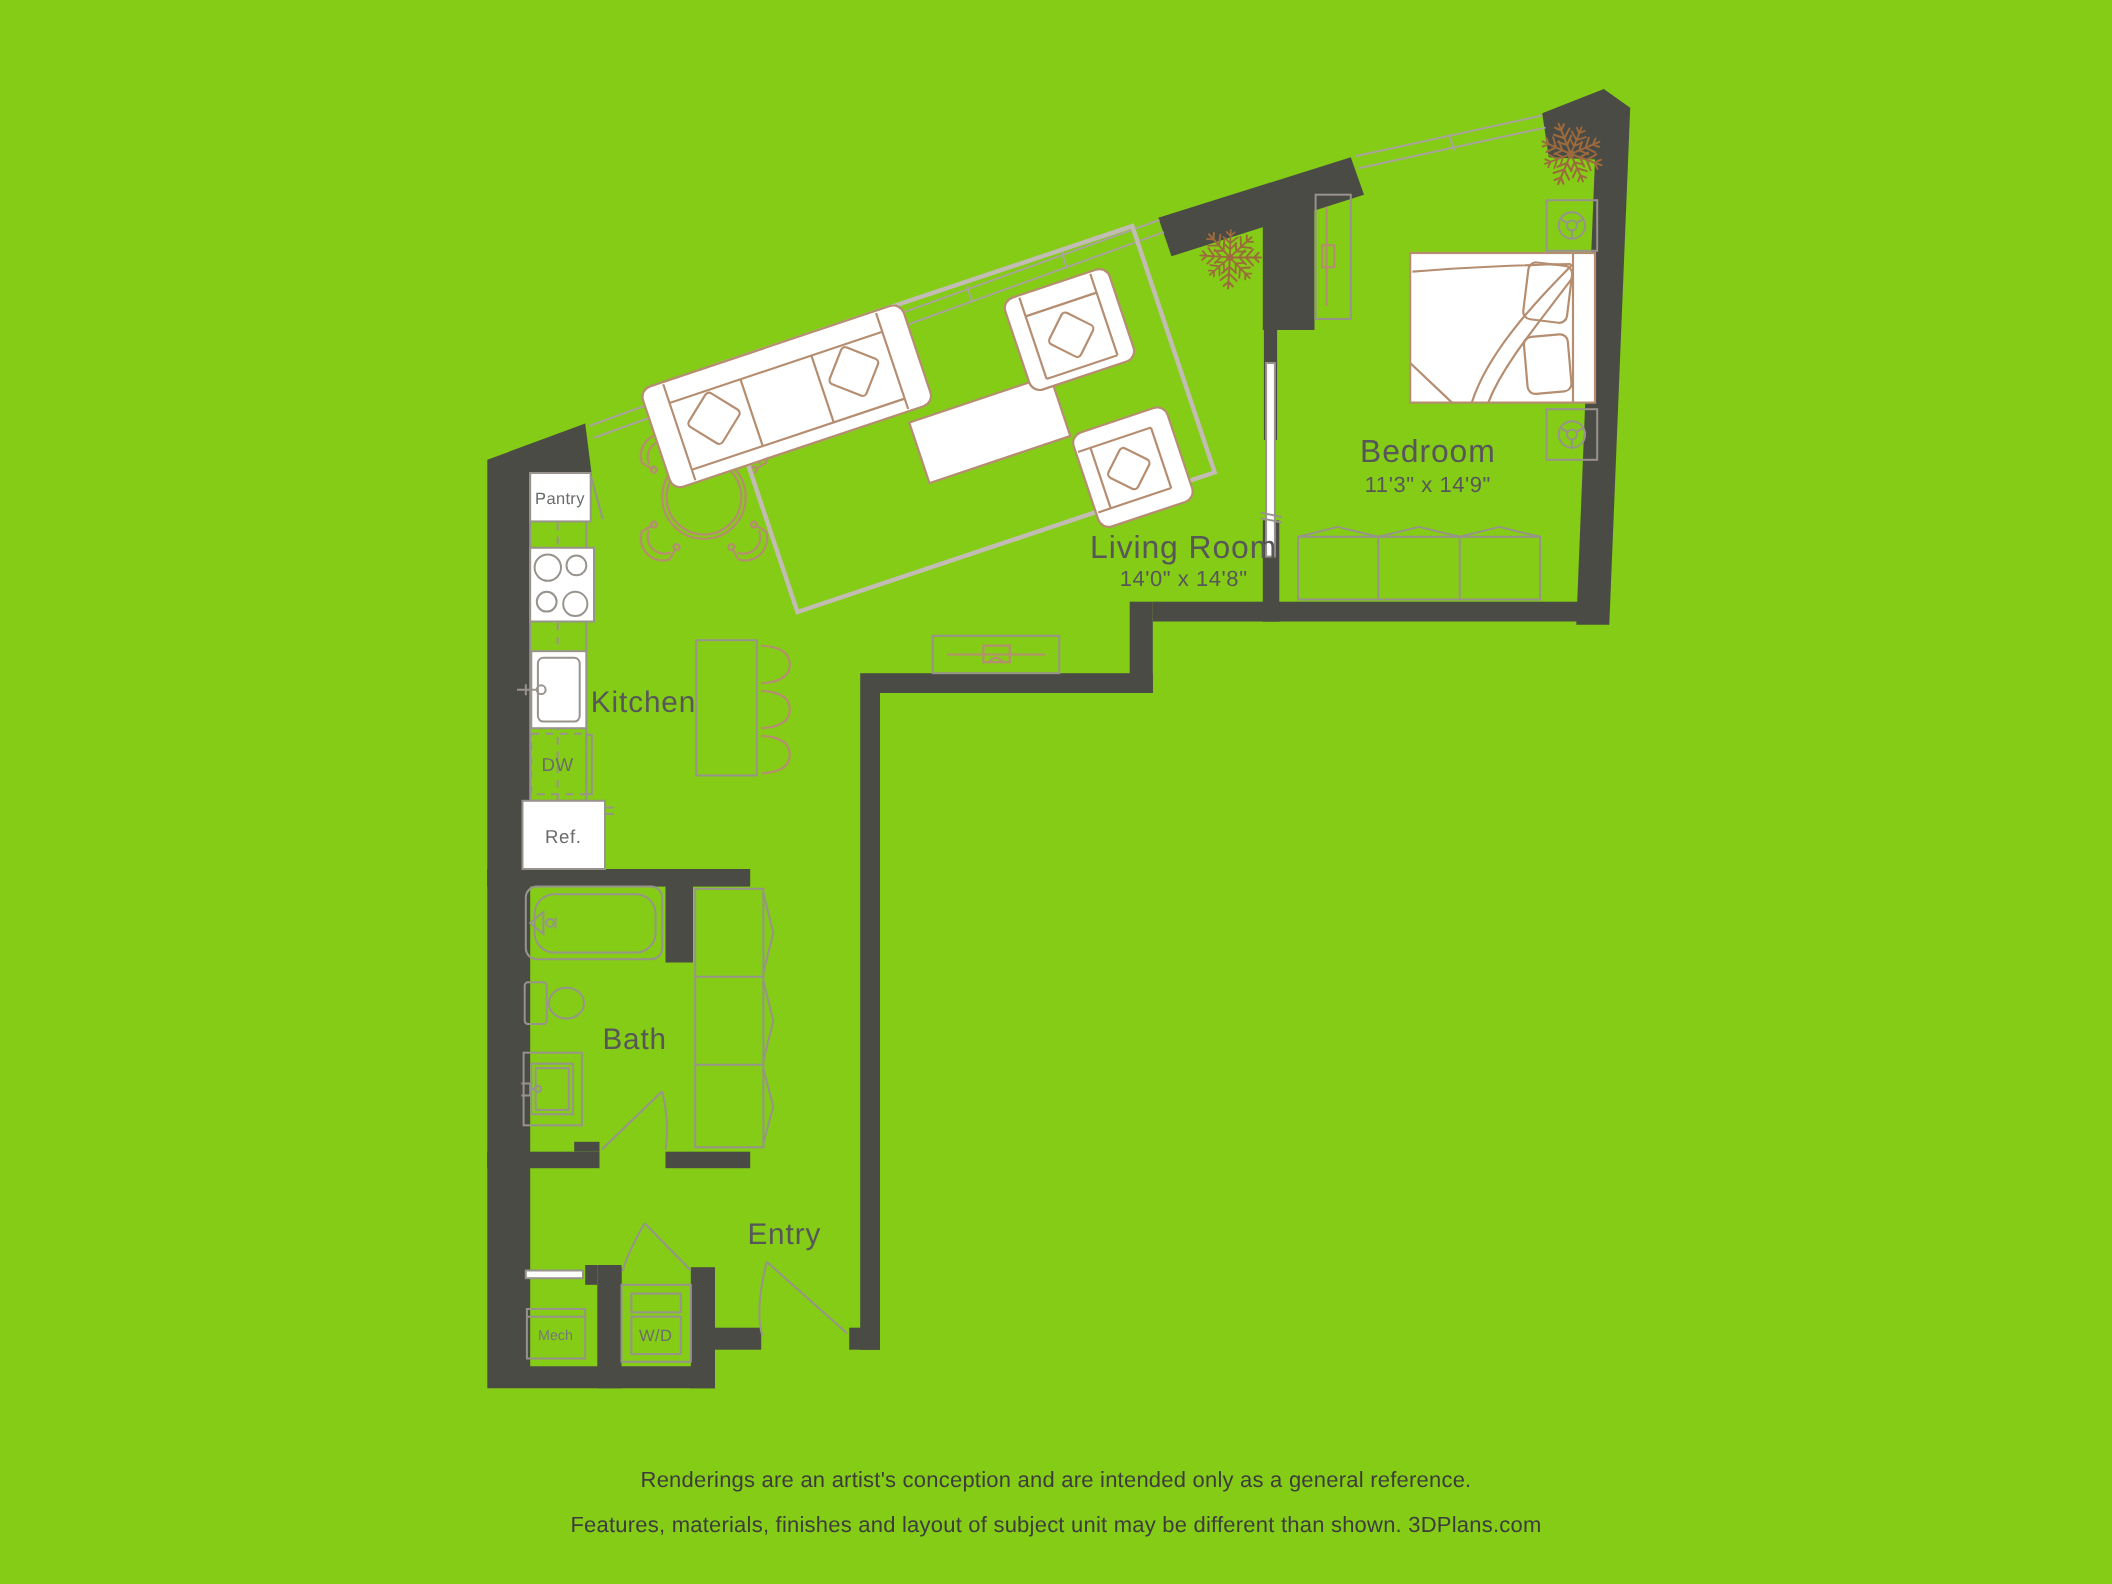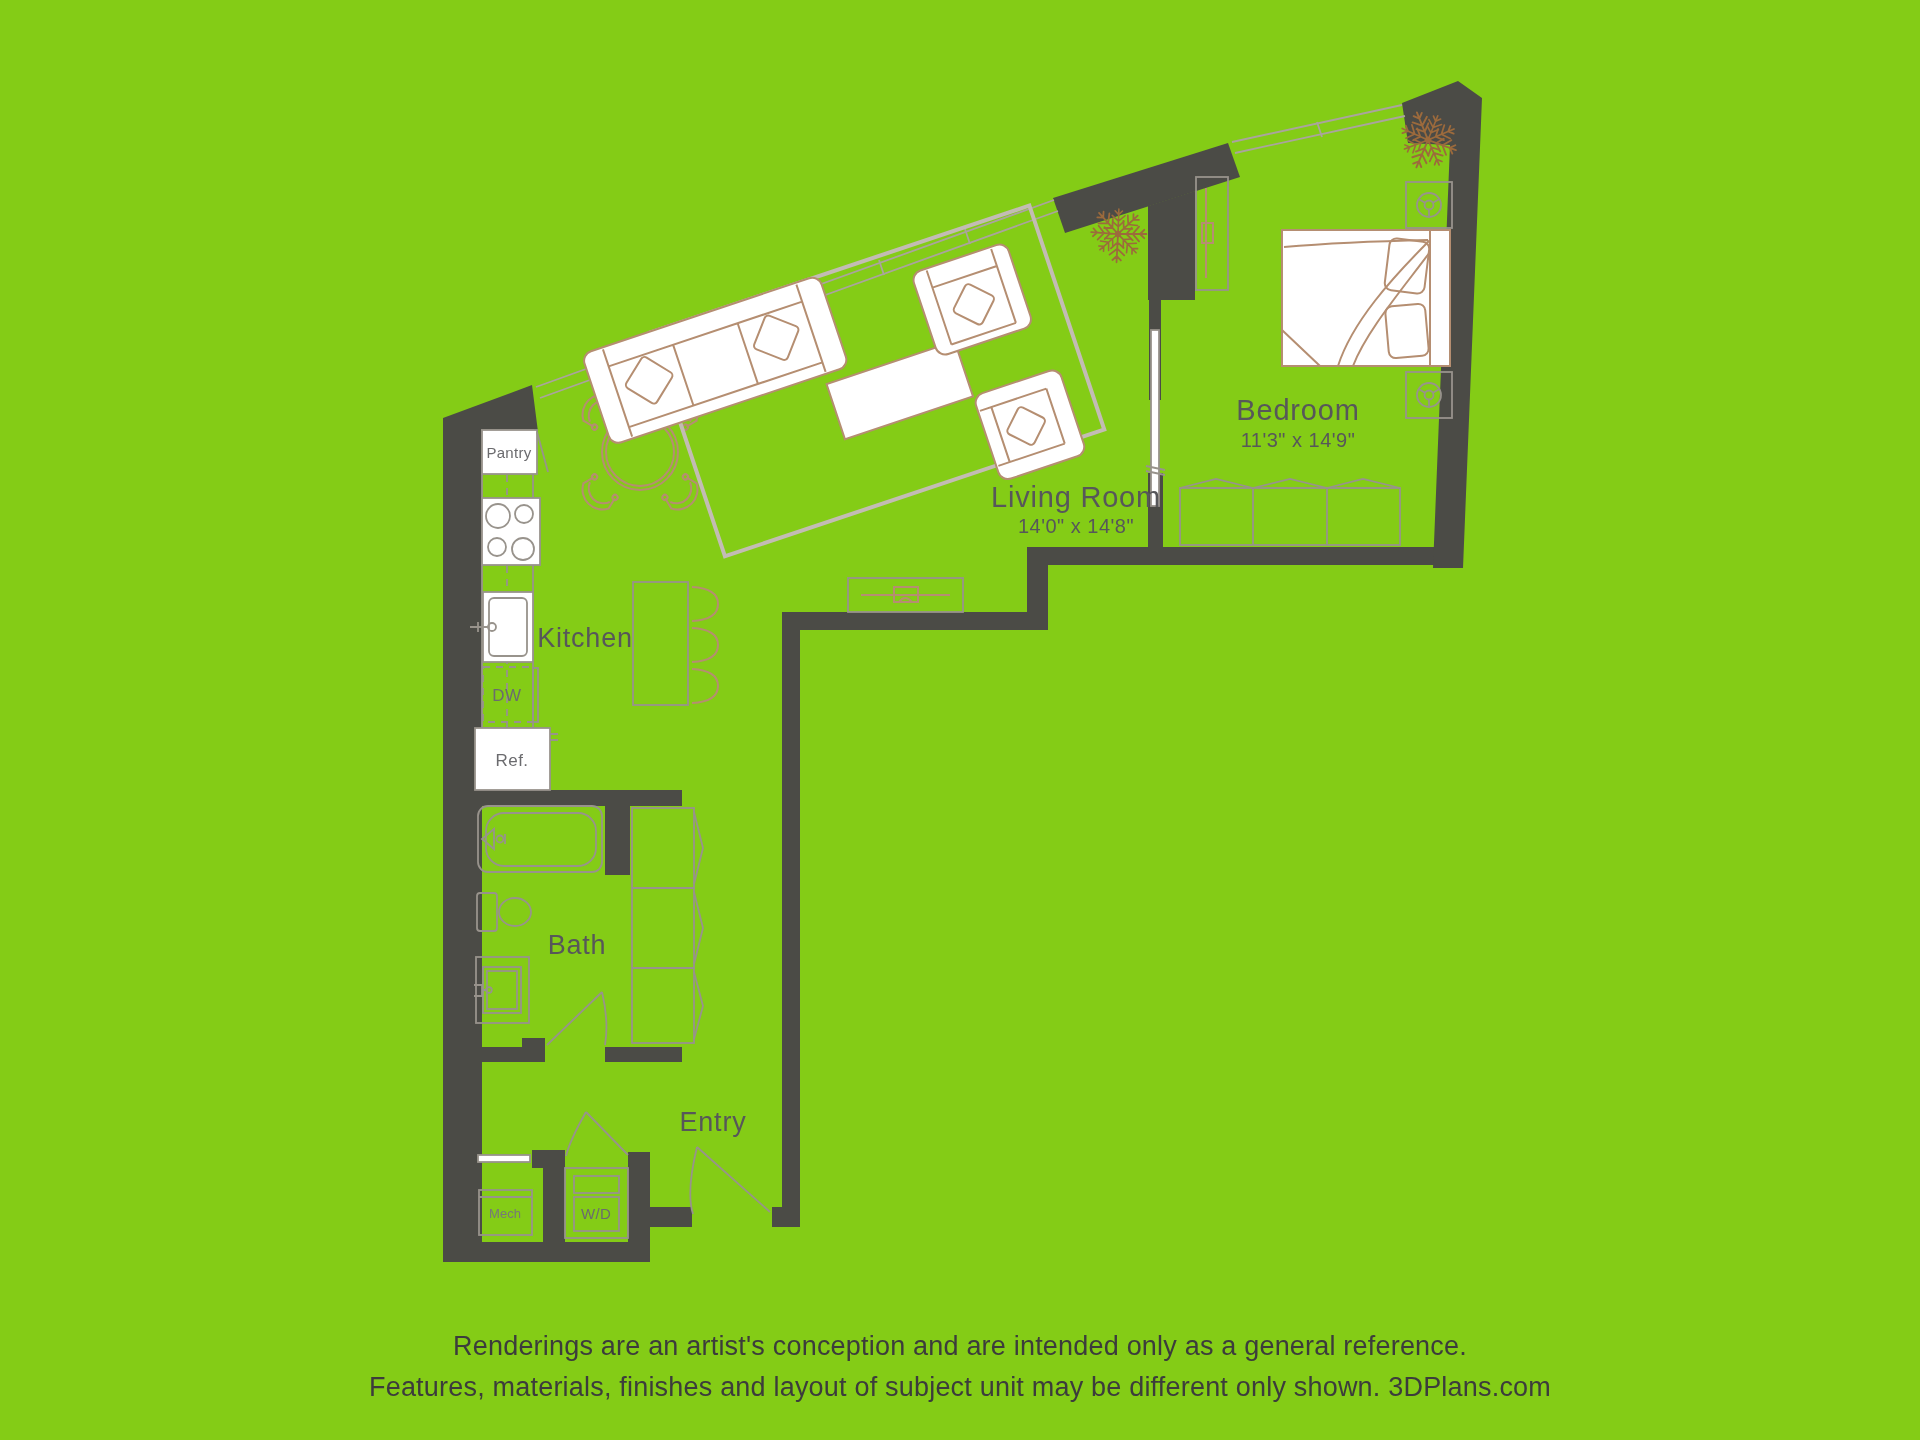--- a/index.html
+++ b/index.html
@@ -7,21 +7,21 @@
           font-family:"Liberation Sans",sans-serif;}
   svg{position:absolute;left:0;top:0;}
   svg text{font-family:"Liberation Sans",sans-serif;fill:#57575a;}
   .lbl{font-size:29px;letter-spacing:0.8px;}
   .lbl-k{font-size:27px;letter-spacing:0.8px;}
   .dim{font-size:20px;letter-spacing:0.5px;}
   .sm{font-size:15px;fill:#6b6b6e;letter-spacing:0.3px;}
   .sm2{font-size:17px;fill:#6b6b6e;letter-spacing:0.5px;}
   .xs{font-size:13px;fill:#77777a;}
   .disclaimer{position:absolute;left:0;top:1326px;width:100%;text-align:center;
-              color:#3c3c3c;font-size:27px;line-height:41px;letter-spacing:0.2px;}
+              color:#3c3c3c;font-size:20px;line-height:41px;letter-spacing:0.2px;}
   .wall{fill:#4b4b46;stroke:none;}
   .fx{fill:none;stroke:#98938c;stroke-width:1.8;}
   .fxw{fill:#ffffff;stroke:#98938c;stroke-width:1.8;}
   .fn{fill:none;stroke:#b58e71;stroke-width:2;}
   .fnw{fill:#ffffff;stroke:#b58e71;stroke-width:2;}
   .win{fill:none;stroke:#aaa49d;stroke-width:1.8;}
   .rug{fill:none;stroke:#c3bcb4;stroke-width:4;}
   .dash{stroke-dasharray:7 6;}
   .plant{stroke:#9c6a3c;stroke-width:1.7;fill:none;stroke-linecap:round;}
 </style>
@@ -258,15 +258,15 @@
     <text class="sm" x="509" y="458">Pantry</text>
     <text class="sm2" x="507" y="701">DW</text>
     <text class="sm2" x="512" y="766">Ref.</text>
     <text class="xs" x="505" y="1218">Mech</text>
     <text class="sm" x="596" y="1219">W/D</text>
   </g>
 </svg>
 
 <div class="disclaimer">
   <div>Renderings are an artist's conception and are intended only as a general reference.</div>
-  <div>Features, materials, finishes and layout of subject unit may be different only shown. 3DPlans.com</div>
+  <div>Features, materials, finishes and layout of subject unit may be different than shown. 3DPlans.com</div>
 </div>
 </div>
 
 </body></html>

